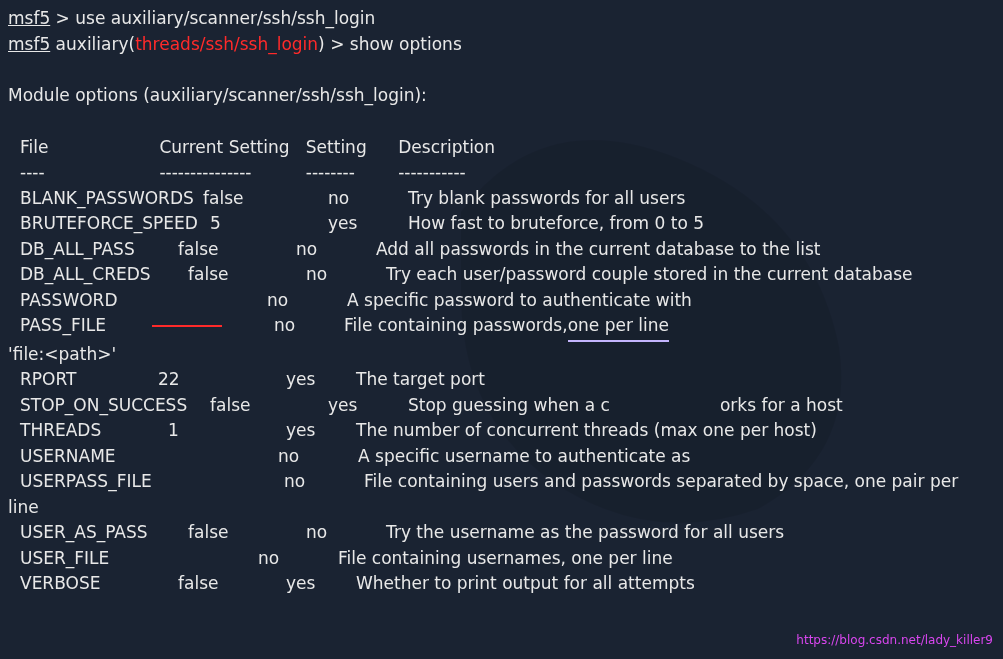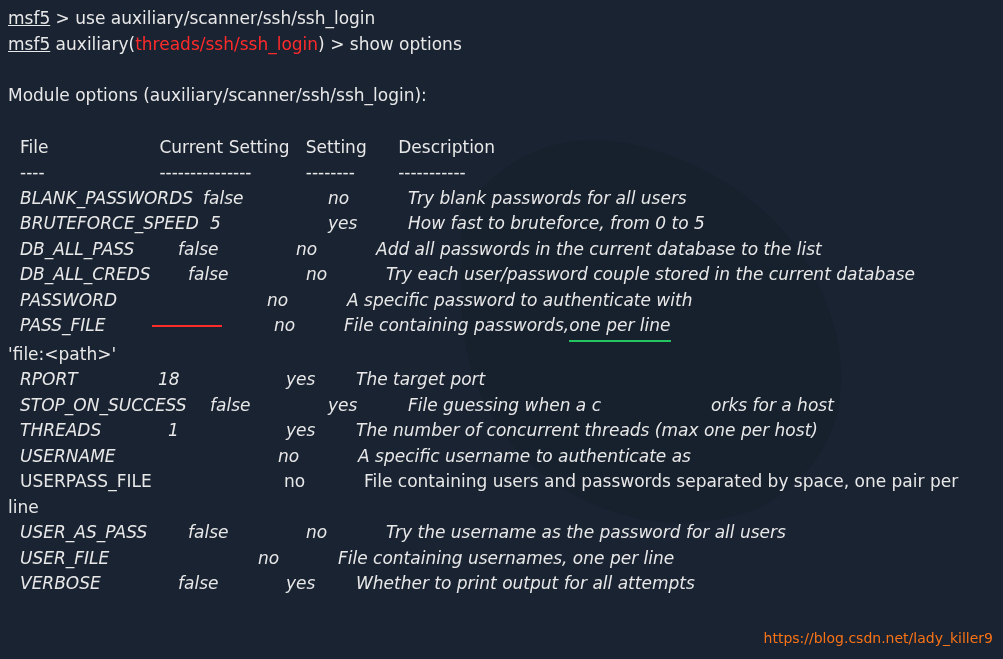--- a/index.html
+++ b/index.html
@@ -38,40 +38,39 @@
       margin-right: 6px;
     }
     .red-check {
       display: inline-block;
       color: #ff2a2a;
       font-size: 18px;
       margin: 0 4px;
     }
     .opt-row {
       white-space: nowrap;
-      font-style: italic;
     }
     .opt-wrap {
       white-space: normal;
     }
     .hdr-row span, .dash-row span, .opt-row span {
       display: inline-block;
     }
     .pad-l { padding-left: 12px; }
     .watermark {
       position: absolute;
       bottom: 10px;
       right: 10px;
-      color: #f97316;
-      font-size: 14px;
+      color: #d946ef;
+      font-size: 12px;
       z-index: 2;
       padding-left: 9px;
     }
     .ann-underline {
-      border-bottom: 2px solid #22c55e;
+      border-bottom: 2px solid #c4b5fd;
       padding-bottom: 1px;
     }
   </style>
 </head>
 <body>
 
 <svg class="bg-dragon" viewBox="0 0 100 100">
   <path d="M15 30 Q 30 10 55 20 Q 80 30 85 55 Q 88 75 70 85 Q 50 92 32 80 Q 15 68 15 45 Z M 40 40 Q 50 35 60 42 Q 65 50 58 58 Q 48 63 40 55 Z" fill="#000"></path>
 </svg>
 
@@ -126,25 +125,25 @@
     <span style="width:247px">PASSWORD</span><span style="width:80px">no</span><span>A specific password to authenticate with</span>
   </div>
 
   <div class="opt-row pad-l">
     <span style="width:128px">PASS_FILE</span><span class="red-underline"></span><span style="width:46px"></span><span style="width:70px">no</span><span>File containing passwords, </span><span class="ann-underline">one per line</span>
   </div>
 
   <div>'file:&lt;path&gt;'</div>
 
   <div class="opt-row pad-l">
-    <span style="width:138px">RPORT</span><span style="width:128px">18</span><span style="width:70px">yes</span><span>The target port</span>
+    <span style="width:138px">RPORT</span><span style="width:128px">22</span><span style="width:70px">yes</span><span>The target port</span>
   </div>
 
   <div class="opt-row pad-l">
-    <span style="width:190px">STOP_ON_SUCCESS</span><span style="width:118px">false</span><span style="width:80px">yes</span><span>File guessing when a c</span><span style="width:110px"></span><span>orks for a host</span>
+    <span style="width:190px">STOP_ON_SUCCESS</span><span style="width:118px">false</span><span style="width:80px">yes</span><span>Stop guessing when a c</span><span style="width:110px"></span><span>orks for a host</span>
   </div>
 
   <div class="opt-row pad-l">
     <span style="width:148px">THREADS</span><span style="width:118px">1</span><span style="width:70px">yes</span><span>The number of concurrent threads (max one per host)</span>
   </div>
 
   <div class="opt-row pad-l">
     <span style="width:258px">USERNAME</span><span style="width:80px">no</span><span>A specific username to authenticate as</span>
   </div>
 

